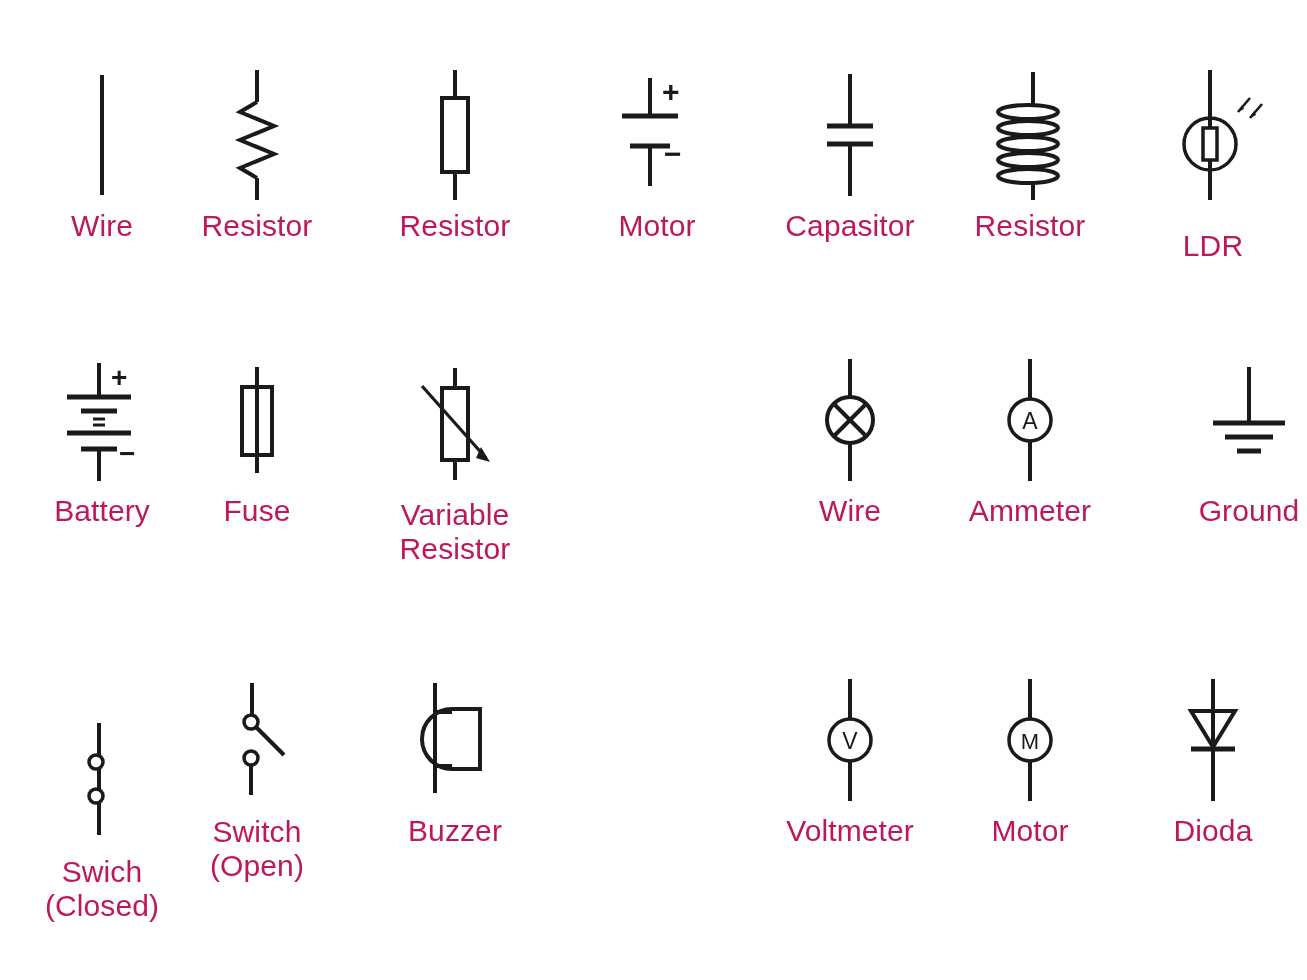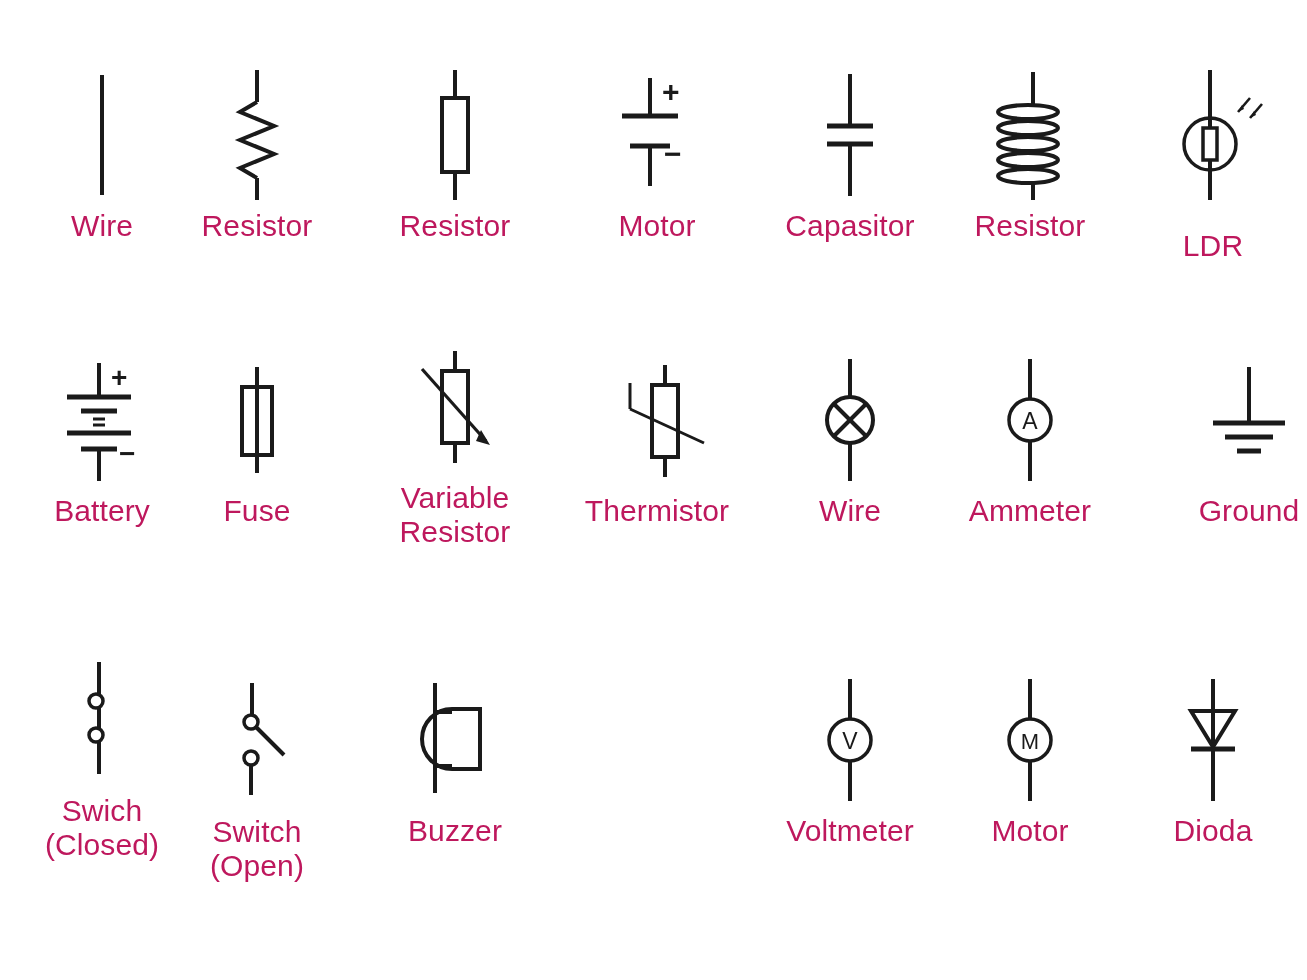--- a/index.html
+++ b/index.html
@@ -168,50 +168,36 @@
   <div class="cell" style="left:182px; top:345px;align-items:center;">
     <div class="symbol-box">
       <svg width="150" height="150" viewBox="0 0 150 150">
         <line x1="75" y1="22" x2="75" y2="128" stroke="#1a1a1a" stroke-width="4"></line>
         <rect x="60" y="42" width="30" height="68" fill="none" stroke="#1a1a1a" stroke-width="4"></rect>
       </svg>
     </div>
     <div class="label">Fuse</div>
   </div>
 
-  <div class="cell" style="left:380px; top:331px;">
+  <div class="cell" style="left:380px; top:348px;">
     <div class="symbol-box">
       <svg width="150" height="150" viewBox="0 0 150 150">
         <line x1="75" y1="20" x2="75" y2="40" stroke="#1a1a1a" stroke-width="4"></line>
         <rect x="62" y="40" width="26" height="72" fill="none" stroke="#1a1a1a" stroke-width="4"></rect>
         <line x1="75" y1="112" x2="75" y2="132" stroke="#1a1a1a" stroke-width="4"></line>
         <g>
           <line x1="42" y1="38" x2="106" y2="110" stroke="#1a1a1a" stroke-width="3.2"></line>
           <polygon points="110,114 96,110 101,99" fill="#1a1a1a"></polygon>
         </g>
       </svg>
     </div>
     <div class="label two-line">Variable
 Resistor</div>
   </div>
 
-  <div class="cell" style="left:582px; top:345px;">
-    <div class="symbol-box">
-      <svg width="150" height="150" viewBox="0 0 150 150">
-        <line x1="83" y1="20" x2="83" y2="40" stroke="#1a1a1a" stroke-width="4"></line>
-        <rect x="70" y="40" width="26" height="72" fill="none" stroke="#1a1a1a" stroke-width="4"></rect>
-        <line x1="83" y1="112" x2="83" y2="132" stroke="#1a1a1a" stroke-width="4"></line>
-        <g>
-          <line x1="48" y1="38" x2="48" y2="64" stroke="#1a1a1a" stroke-width="3"></line>
-          <line x1="48" y1="64" x2="122" y2="98" stroke="#1a1a1a" stroke-width="3"></line>
-        </g>
-      </svg>
-    </div>
-    <div class="label">Thermistor</div>
-  </div>
 
   <div class="cell" style="left:775px; top:345px;">
     <div class="symbol-box">
       <svg width="150" height="150" viewBox="0 0 150 150">
         <line x1="75" y1="14" x2="75" y2="136" stroke="#1a1a1a" stroke-width="4"></line>
         <circle cx="75" cy="75" r="23" fill="#ffffff" stroke="#1a1a1a" stroke-width="4"></circle>
         <line x1="59" y1="59" x2="91" y2="91" stroke="#1a1a1a" stroke-width="4"></line>
         <line x1="91" y1="59" x2="59" y2="91" stroke="#1a1a1a" stroke-width="4"></line>
       </svg>
     </div>
@@ -234,21 +220,21 @@
       <svg width="150" height="150" viewBox="0 0 150 150">
         <line x1="75" y1="22" x2="75" y2="78" stroke="#1a1a1a" stroke-width="4"></line>
         <line x1="39" y1="78" x2="111" y2="78" stroke="#1a1a1a" stroke-width="5"></line>
         <line x1="51" y1="92" x2="99" y2="92" stroke="#1a1a1a" stroke-width="5"></line>
         <line x1="63" y1="106" x2="87" y2="106" stroke="#1a1a1a" stroke-width="5"></line>
       </svg>
     </div>
     <div class="label">Ground</div>
   </div>
 
-  <div class="cell" style="left:27px; top:644px;justify-content:center;">
+  <div class="cell" style="left:27px; top:705px;justify-content:center;">
     <div class="symbol-box">
       <svg width="150" height="150" viewBox="0 0 150 150">
         <line x1="72" y1="18" x2="72" y2="50" stroke="#1a1a1a" stroke-width="4"></line>
         <line x1="72" y1="64" x2="72" y2="84" stroke="#1a1a1a" stroke-width="4"></line>
         <line x1="72" y1="98" x2="72" y2="130" stroke="#1a1a1a" stroke-width="4"></line>
         <circle cx="69" cy="57" r="7" fill="#ffffff" stroke="#1a1a1a" stroke-width="3.5"></circle>
         <circle cx="69" cy="91" r="7" fill="#ffffff" stroke="#1a1a1a" stroke-width="3.5"></circle>
       </svg>
     </div>
     <div class="label two-line">Swich

